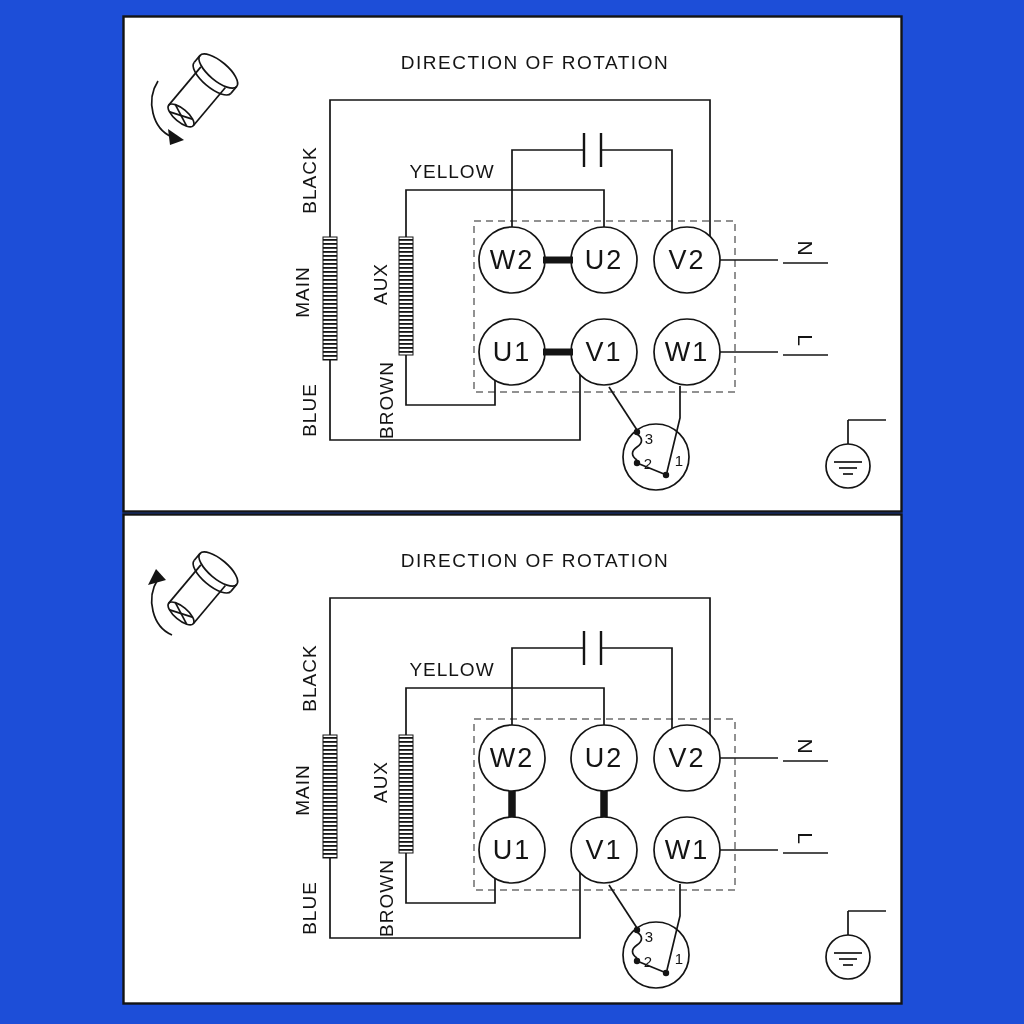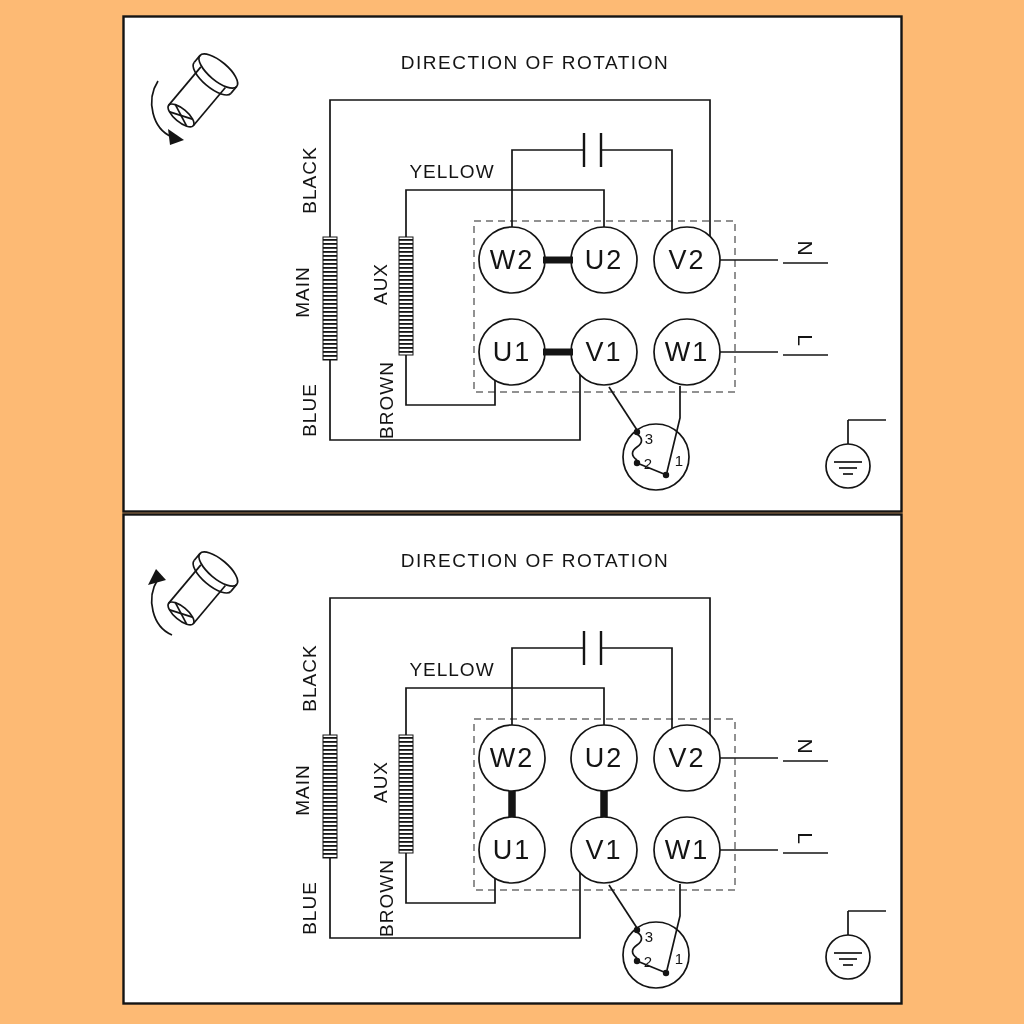--- a/index.html
+++ b/index.html
@@ -1,18 +1,18 @@
 <!DOCTYPE html>
 <html><head>
 <meta charset="utf-8">
 <style>
   * { margin:0; padding:0; box-sizing:border-box; }
   html,body { width:1024px; height:1024px; background:#ffffff; }
   body { position:relative; font-family:"Liberation Sans", sans-serif; }
-  .stage { position:absolute; left:0; top:0; width:1024px; height:1024px; background:#fdba74; }
+  .stage { position:absolute; left:0; top:0; width:1024px; height:1024px; background:#1d4ed8; }
   svg.panel { position:absolute; overflow:visible; }
 
   .frame { fill:#ffffff; stroke:#141414; stroke-width:2.4; }
   .w     { stroke:#141414; stroke-width:1.7; fill:none; }
   .wthick{ stroke:#141414; stroke-width:7; fill:none; }
   .cap   { stroke:#141414; stroke-width:2.4; fill:none; }
   .circ  { fill:#ffffff; stroke:#141414; stroke-width:1.7; }
   .coil  { stroke:#141414; stroke-width:1; }
   .dash  { fill:none; stroke:#6e6e6e; stroke-width:1.5; stroke-dasharray:7 5; }
   .dot   { fill:#141414; stroke:none; }

